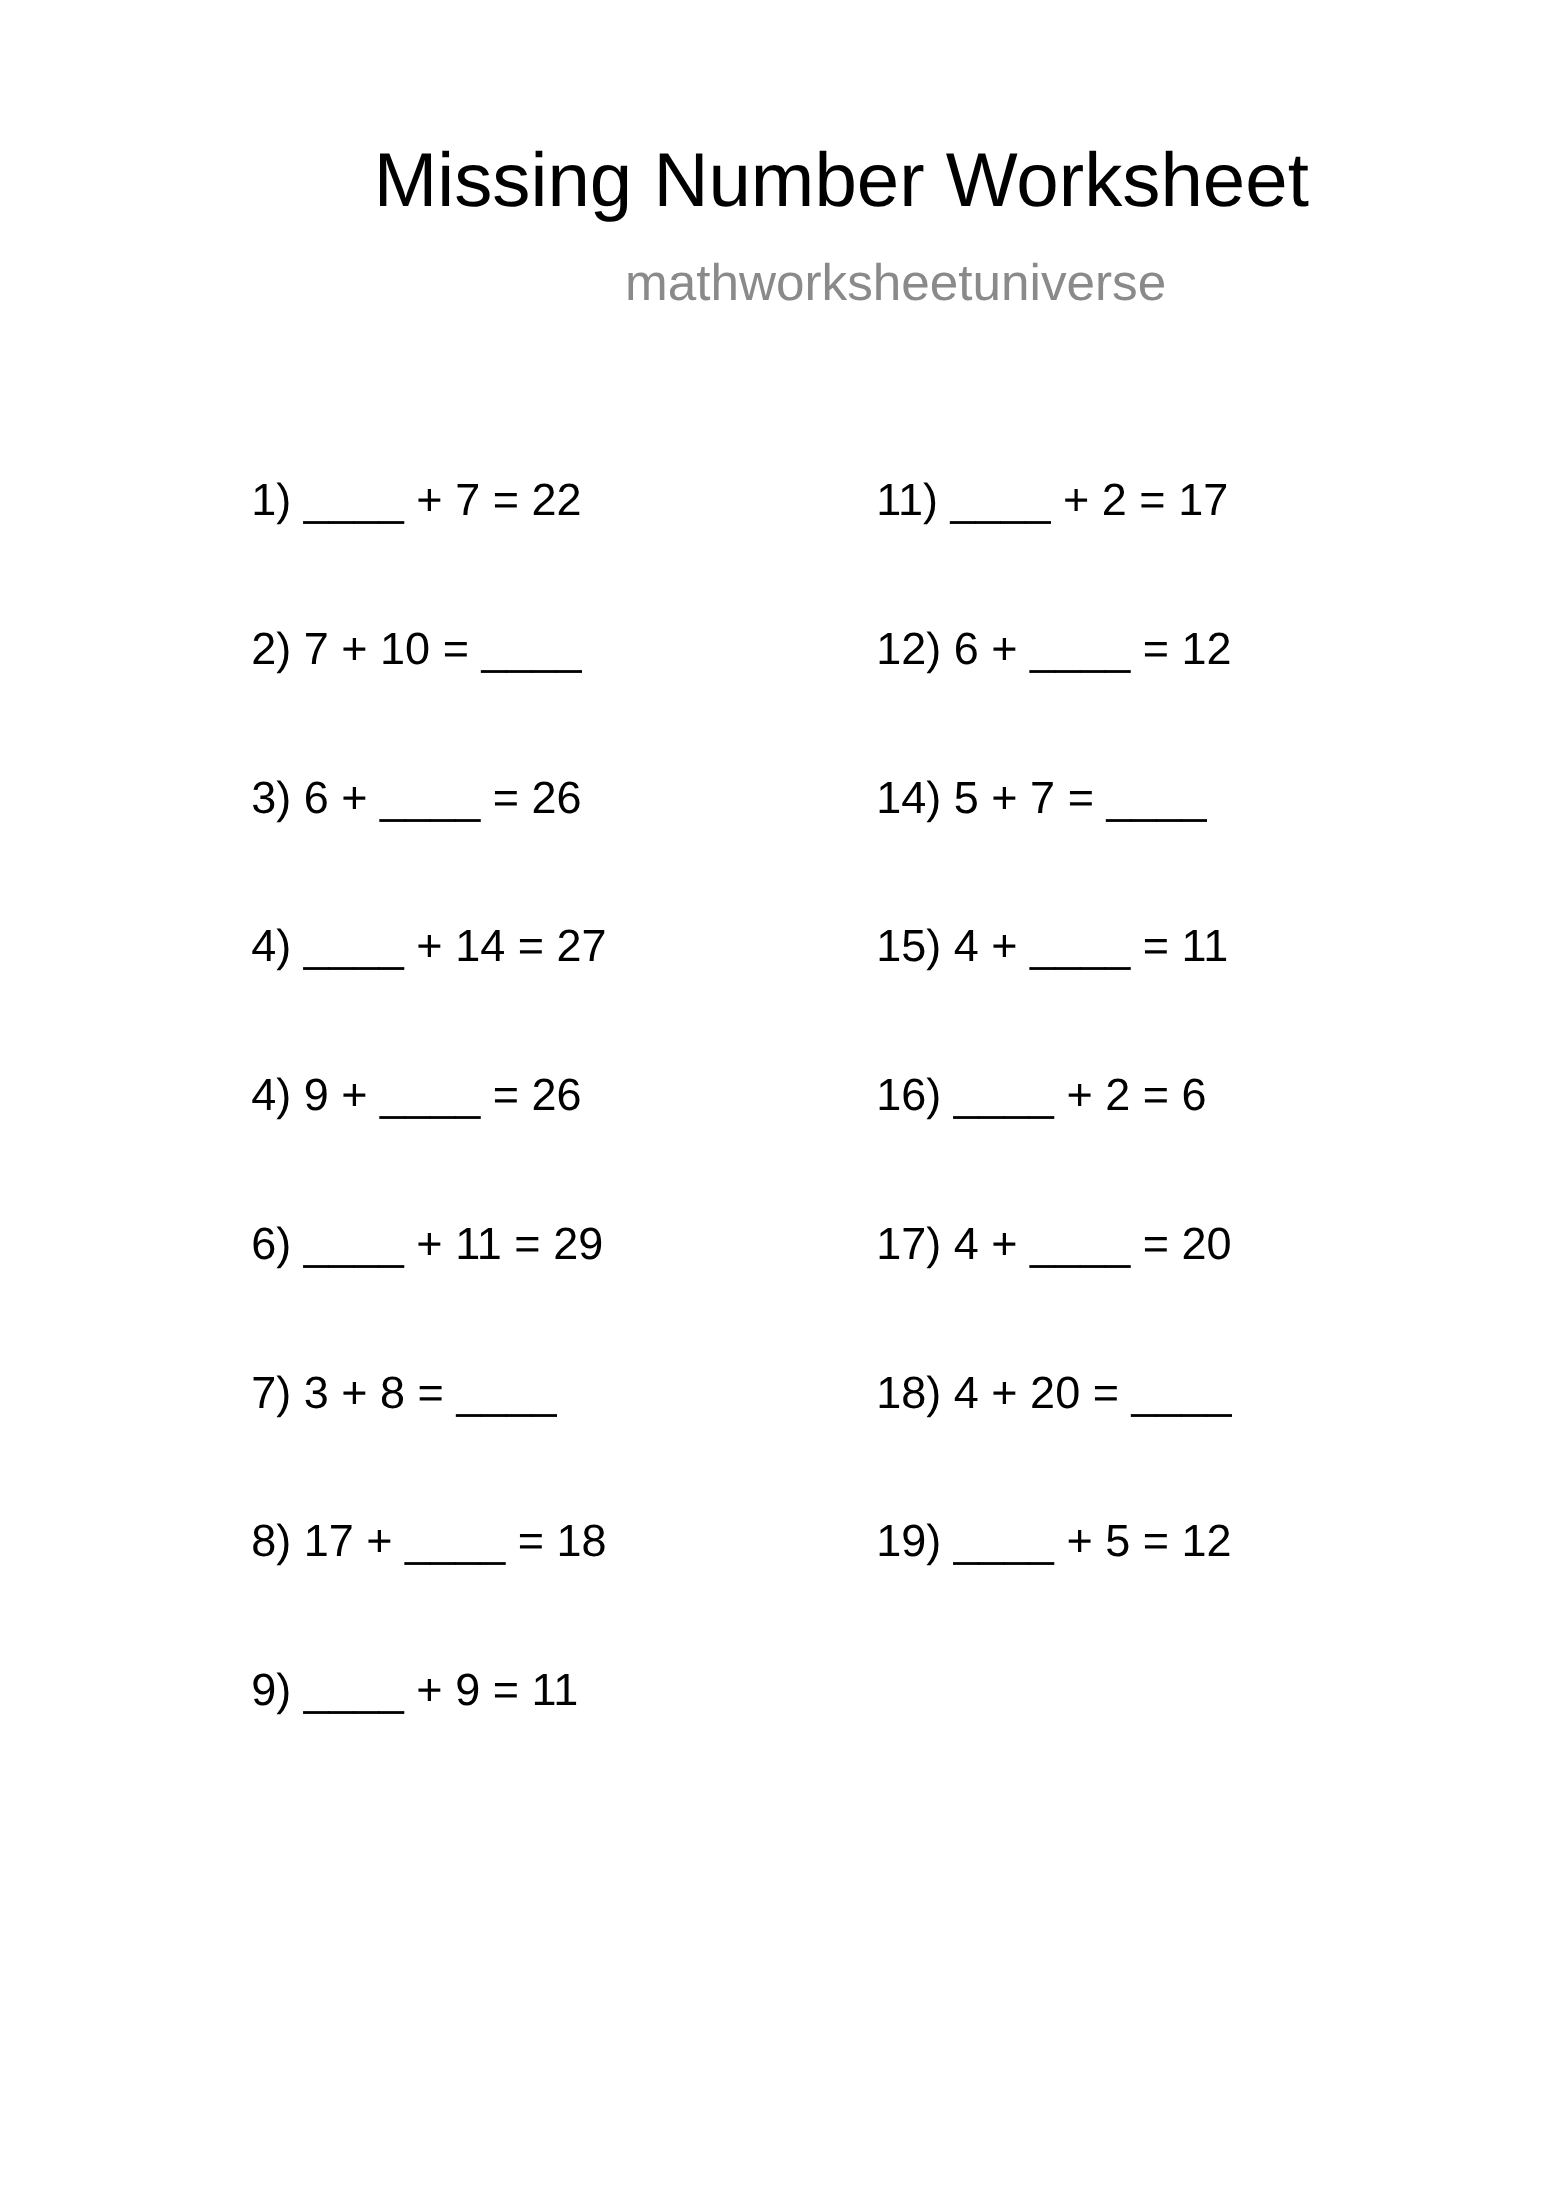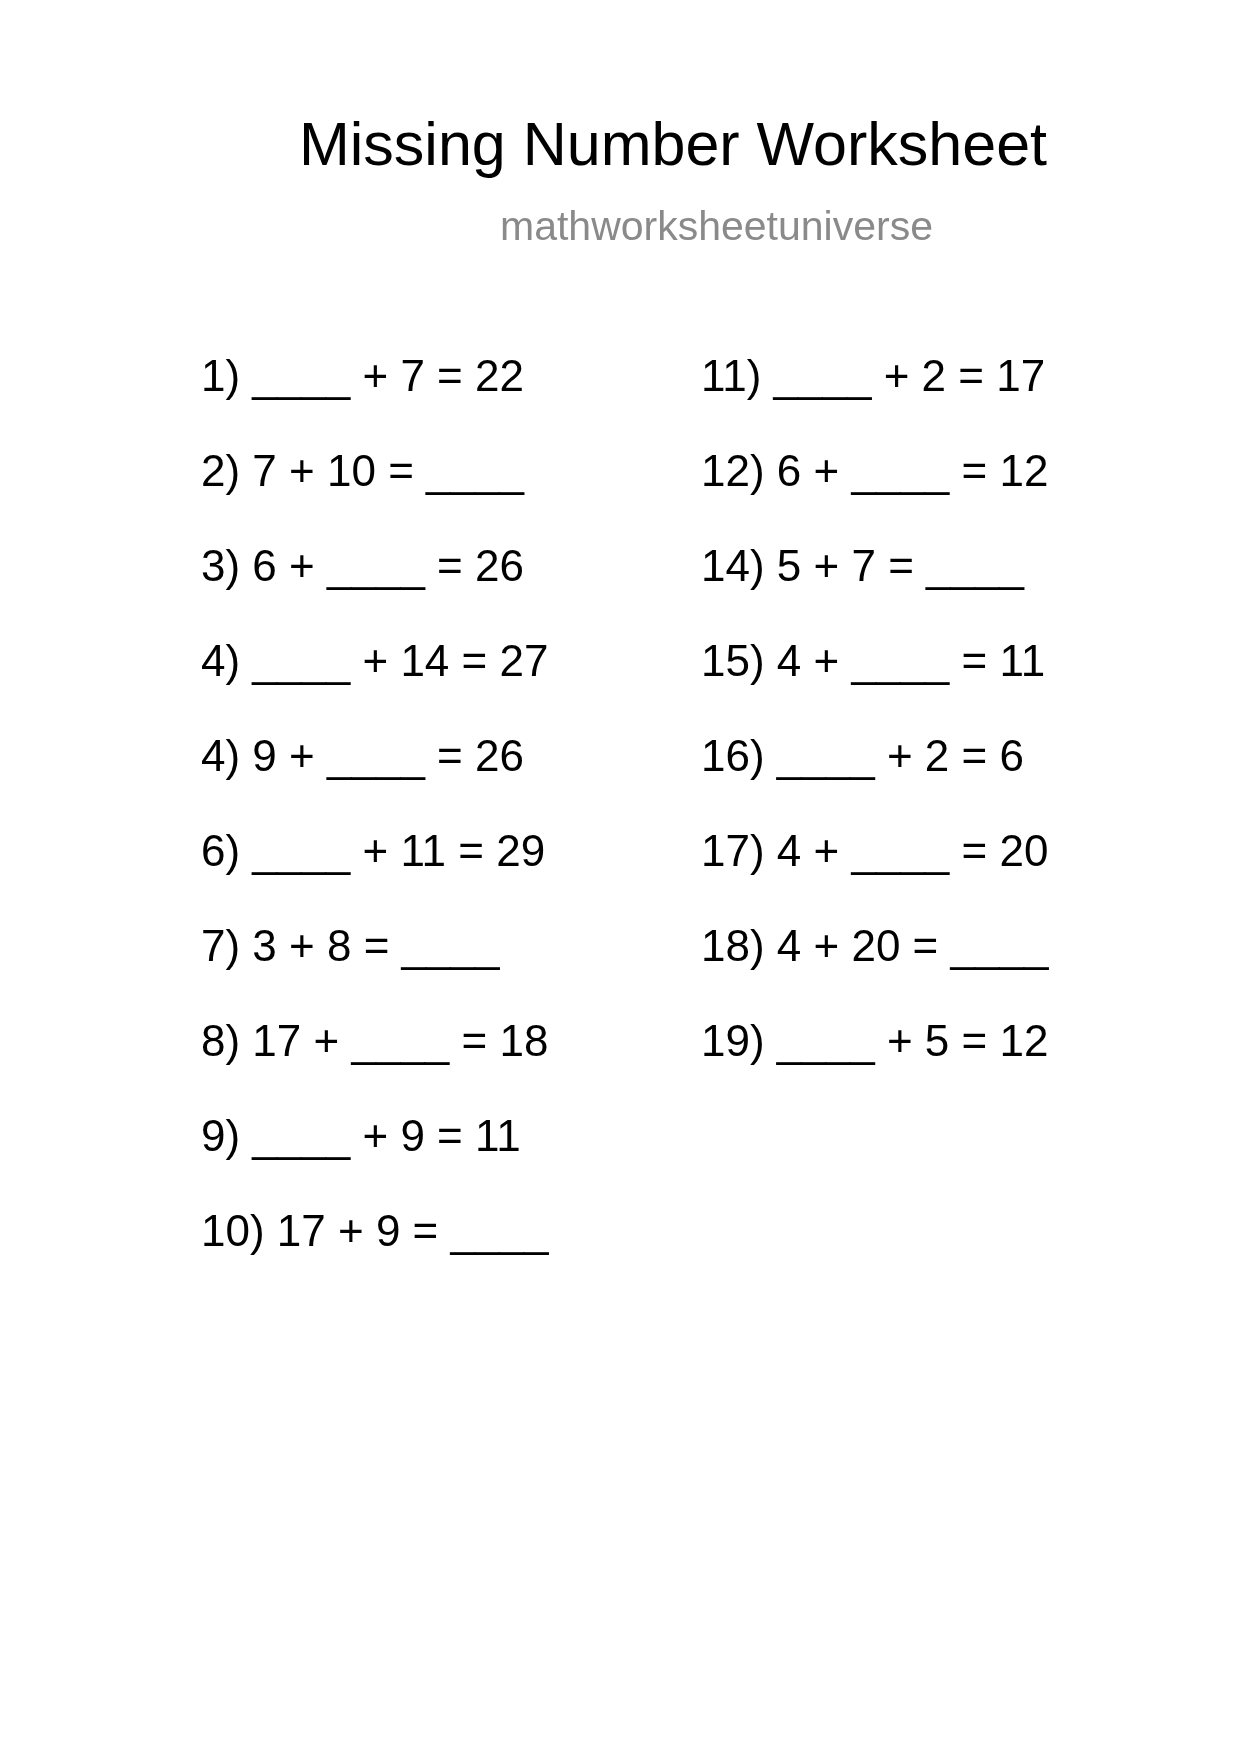--- a/index.html
+++ b/index.html
@@ -5,40 +5,39 @@
   html, body { margin: 0; padding: 0; background: #ffffff; }
   body { width: 1240px; height: 1754px; position: relative; overflow: hidden;
          font-family: "Liberation Sans", sans-serif; color: #000; }
   .title { position: absolute; left: 299px; top: 108px; font-size: 61px; line-height: 72px;
            white-space: nowrap; letter-spacing: 0px; }
   .subtitle { position: absolute; left: 500px; top: 180px; font-size: 41px; line-height: 50px;
               color: #8a8a8a; white-space: nowrap; margin-top: 21px; }
   .col { position: absolute; top: 346px; }
   .col.left { left: 201px; }
   .col.right { left: 701px; }
-  .problem { height: 95px; font-size: 44px; line-height: 60px; white-space: nowrap; }
+  .problem { height: 95px; font-size: 36px; line-height: 60px; white-space: nowrap; margin-top: 24px; }
 </style>
 </head>
 <body>
 
 <div>
   <div class="title">Missing Number Worksheet</div>
   <div class="subtitle">mathworksheetuniverse</div>
 
   <div class="col left">
     <div class="problem">1) ____ + 7 = 22</div>
     <div class="problem">2) 7 + 10 = ____</div>
     <div class="problem">3) 6 + ____ = 26</div>
     <div class="problem">4) ____ + 14 = 27</div>
     <div class="problem">4) 9 + ____ = 26</div>
     <div class="problem">6) ____ + 11 = 29</div>
     <div class="problem">7) 3 + 8 = ____</div>
     <div class="problem">8) 17 + ____ = 18</div>
     <div class="problem">9) ____ + 9 = 11</div>
-    <div class="problem">10) 17 + 9 = ____</div>
   </div>
 
   <div class="col right">
     <div class="problem">11) ____ + 2 = 17</div>
     <div class="problem">12) 6 + ____ = 12</div>
     <div class="problem">14) 5 + 7 = ____</div>
     <div class="problem">15) 4 + ____ = 11</div>
     <div class="problem">16) ____ + 2 = 6</div>
     <div class="problem">17) 4 + ____ = 20</div>
     <div class="problem">18) 4 + 20 = ____</div>

